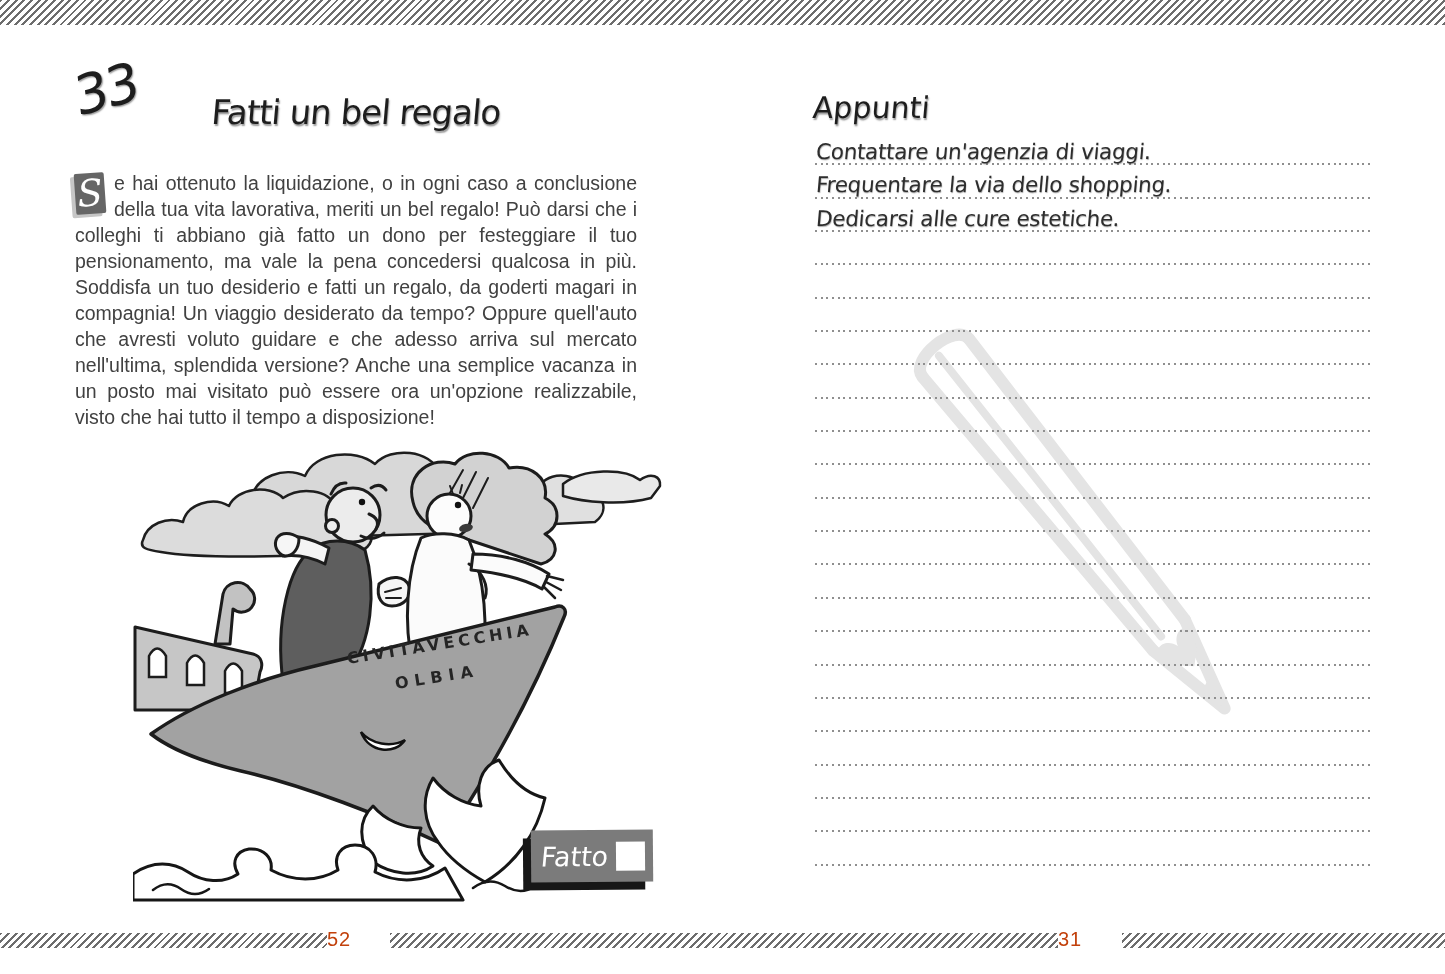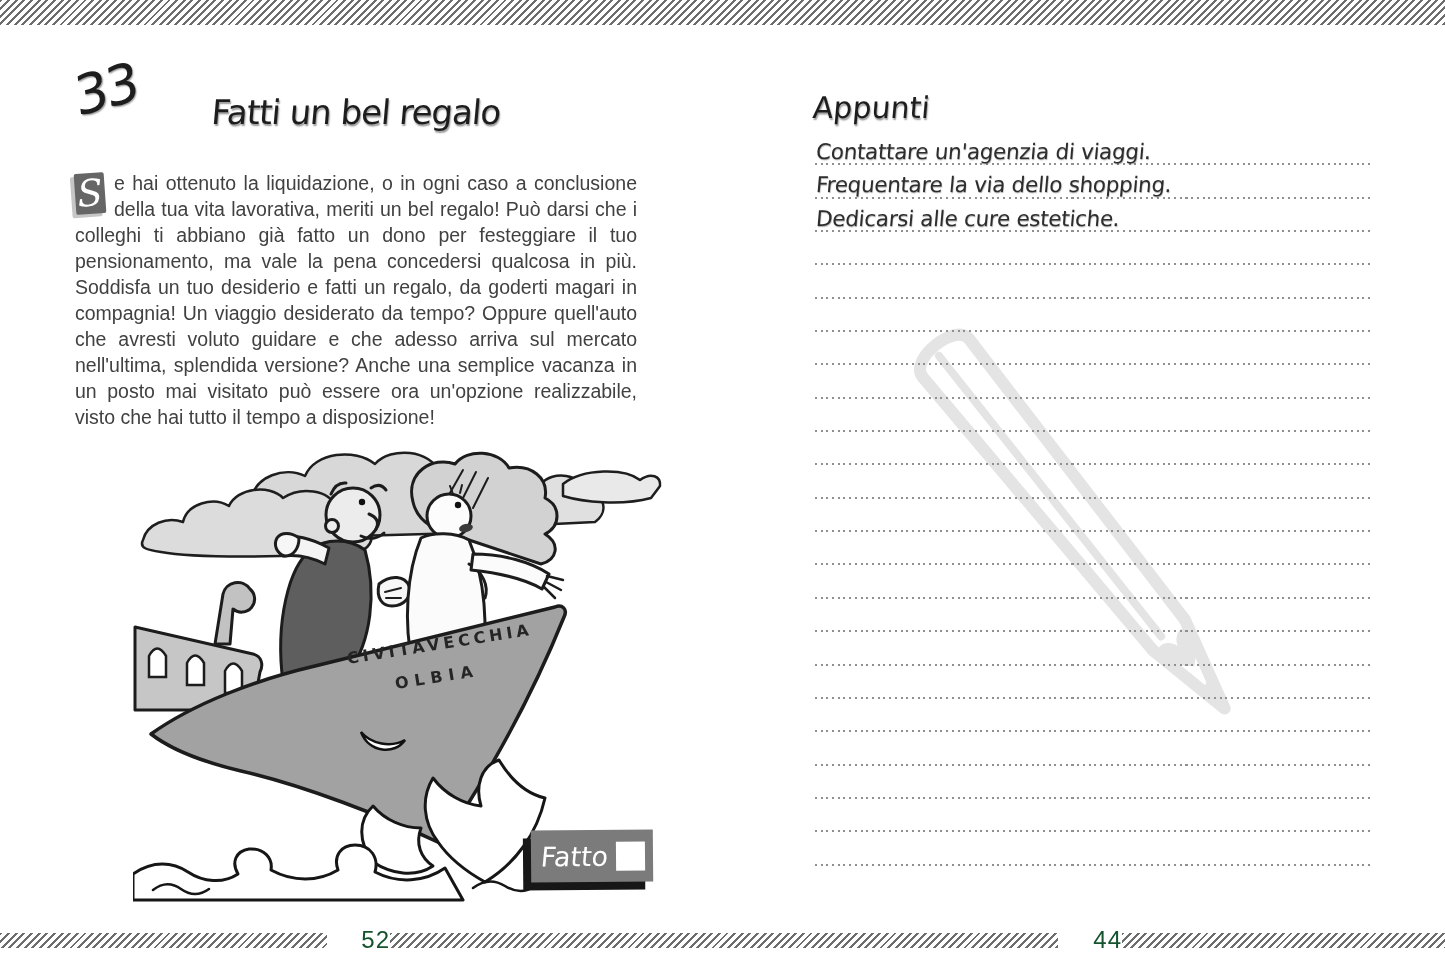--- a/index.html
+++ b/index.html
@@ -3,22 +3,22 @@
 <meta charset="utf-8">
 <style>
   html,body{margin:0;padding:0;background:#fff;}
   .spread{position:relative;width:1445px;height:974px;background:#fff;overflow:hidden;
           font-family:"Liberation Sans",sans-serif;}
   
   .stripes{background:repeating-linear-gradient(135deg,#6d6d6d 0 2.1px,rgba(0,0,0,0) 2.1px 5.4px);}
   .bar-top{position:absolute;left:0;top:0;width:1445px;height:25px;}
   .footer{position:absolute;left:0;top:933px;width:1445px;height:15px;display:flex;}
   .footer .seg{height:15px;}
-  .pagenum{display:block;height:15px;line-height:13px;text-align:right;
-           font-size:24px;color:#14532d;letter-spacing:1px;}
+  .pagenum{display:block;height:15px;line-height:13px;text-align:left;
+           font-size:20px;color:#c2410c;letter-spacing:1px;}
   
   .hand{font-family:"DejaVu Sans",sans-serif;color:#1d1d1d;
         text-shadow:1px 1.5px 1.5px rgba(30,30,30,0.45);}
   
   .chapter-num{position:absolute;left:74px;top:58px;font-size:54px;letter-spacing:-3px;
                transform:rotate(-15deg) skewX(-8deg);}
   .title{position:absolute;left:75px;top:92px;width:562px;margin:0;text-align:center;
          font-weight:normal;font-size:34px;letter-spacing:-1px;transform:skewX(-5deg);}
   .body-text{position:absolute;left:75px;top:170px;width:562px;font-size:19.5px;
              line-height:26px;color:#414141;text-align:justify;}
@@ -171,17 +171,17 @@
         <div class="note-row"></div>
         <div class="note-row"></div>
         <div class="note-row"></div>
       </div>
   </div>
 
   <div class="footer">
     <div class="seg stripes" style="width:327px"></div>
     <span class="pagenum" style="width:63px">52</span>
     <div class="seg stripes" style="width:668px"></div>
-    <span class="pagenum" style="width:64px">44</span>
+    <span class="pagenum" style="width:64px">31</span>
     <div class="seg stripes" style="width:323px"></div>
   </div>
 
 </div>
 
 </body></html>

